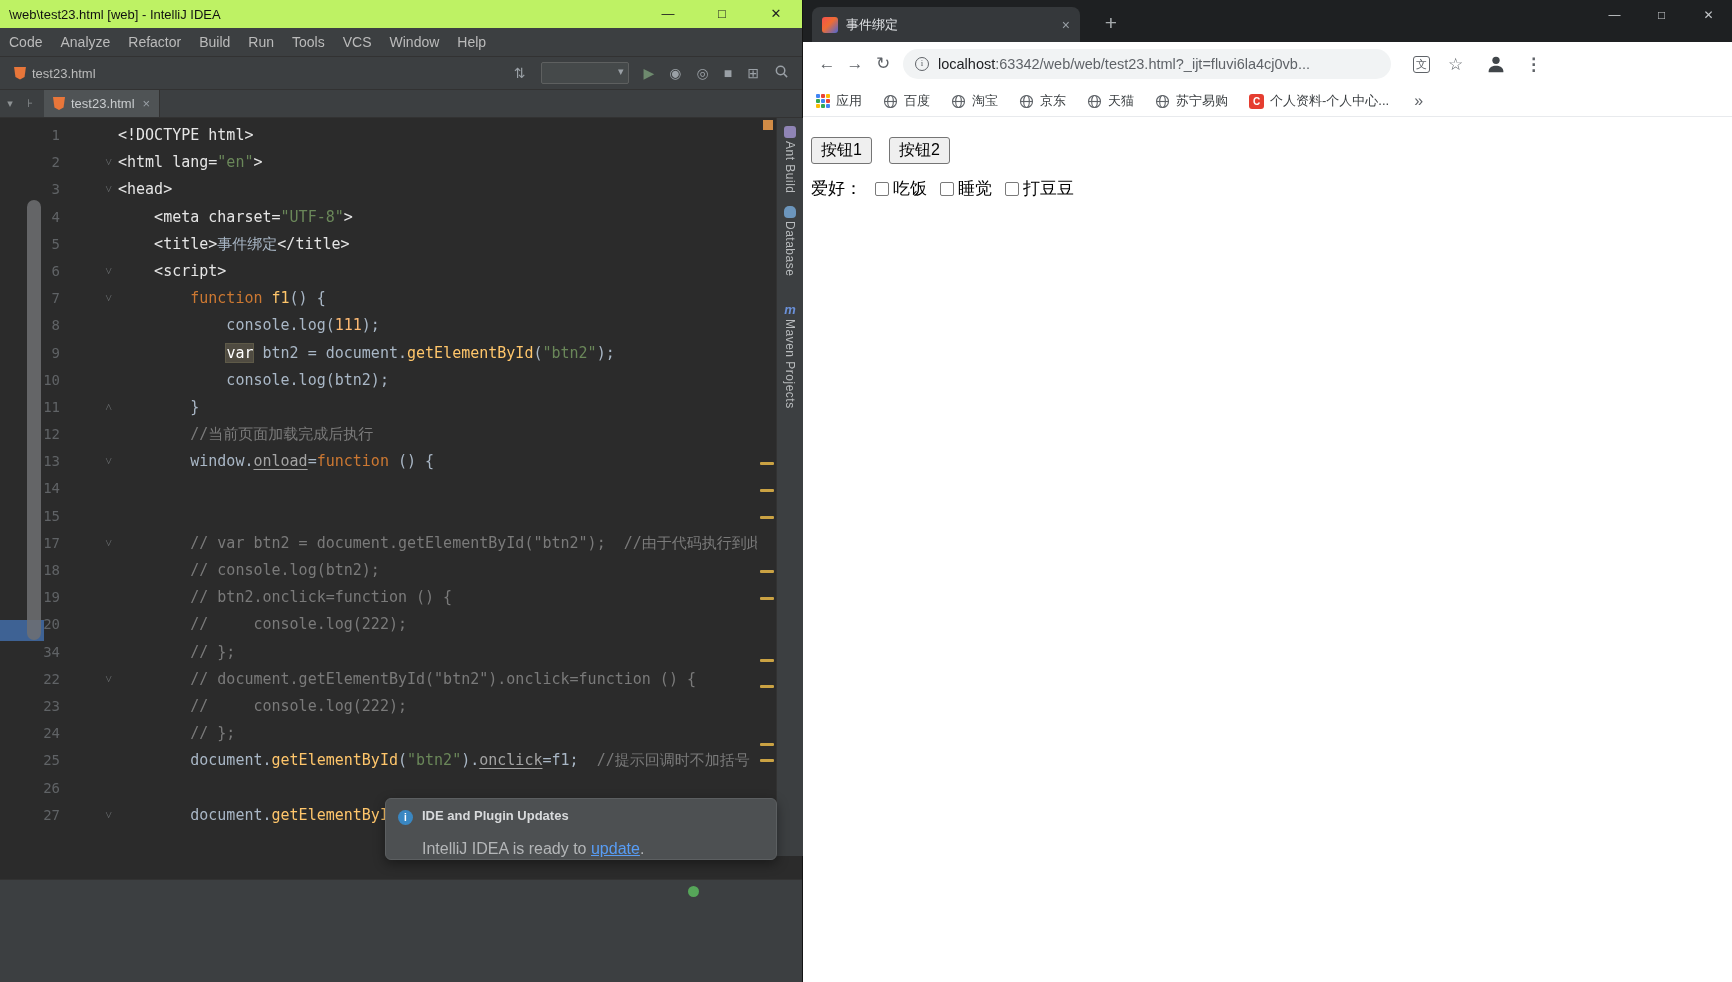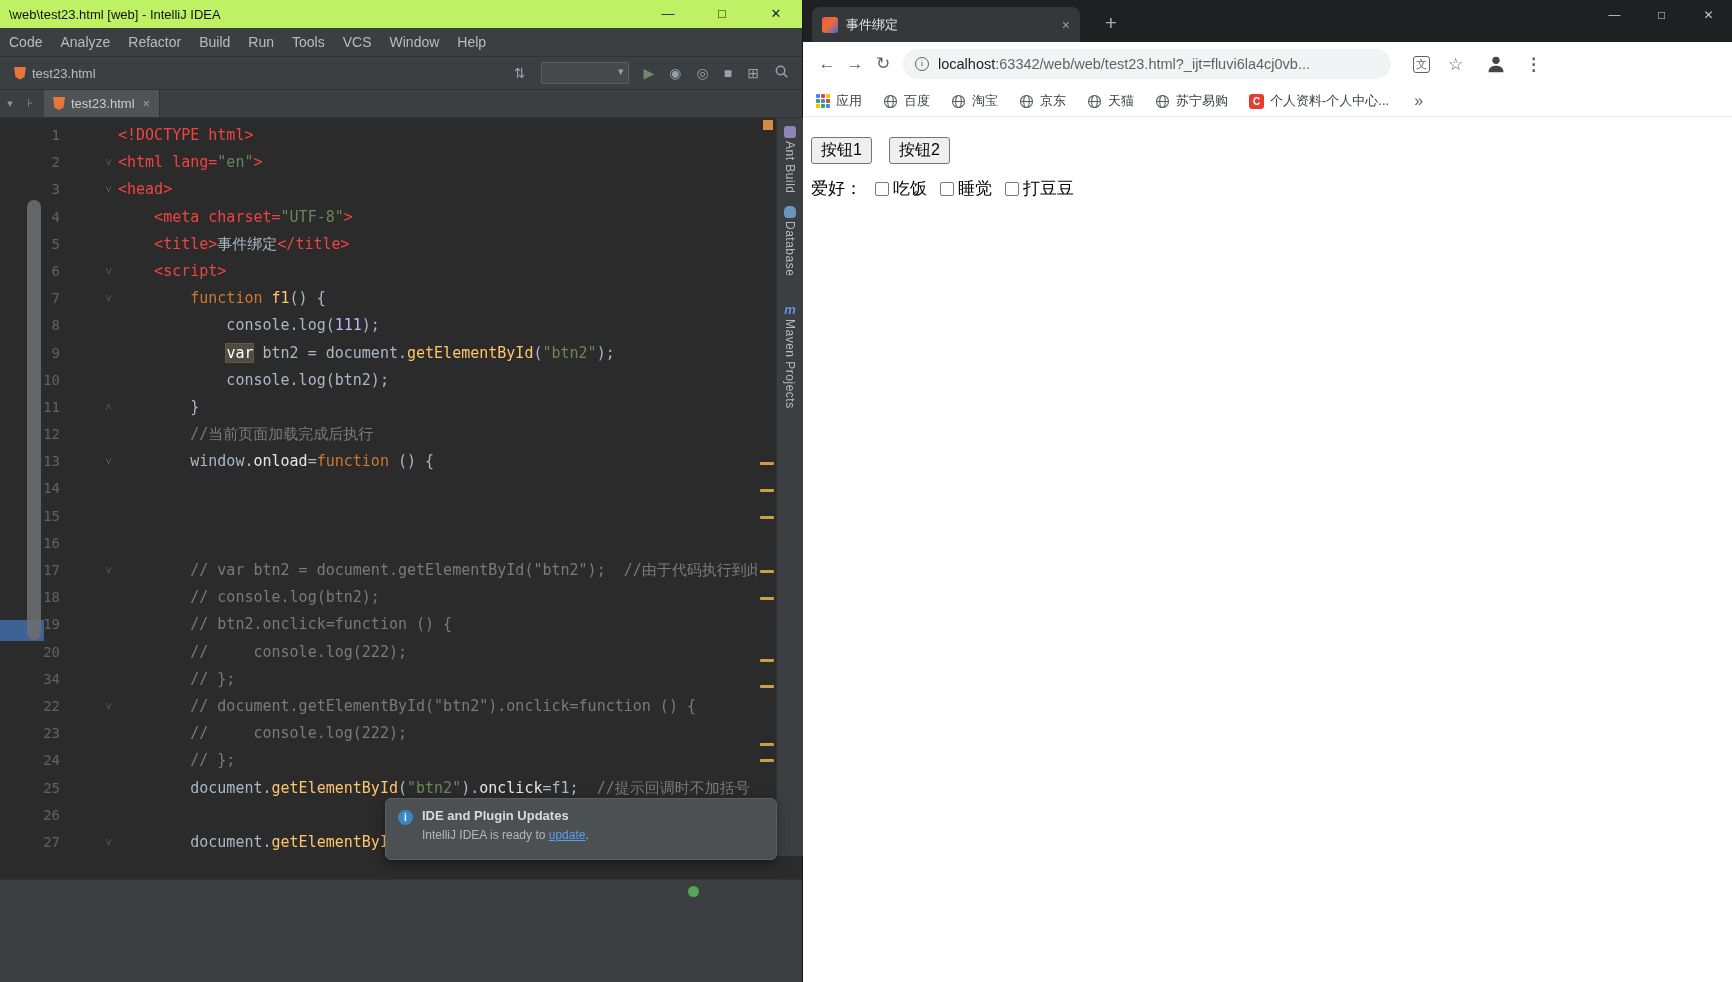--- a/index.html
+++ b/index.html
@@ -25,47 +25,47 @@
   .etab{display:flex;align-items:center;gap:6px;padding:0 9px;background:#4f5355;border-right:1px solid #323232;font-size:13px;margin-left:4px}
   .tab-close{color:#9aa0a6;font-size:13px;margin-left:2px}
 
   .ide-editor{position:absolute;top:118px;left:0;width:803px;height:738px;background:#2b2b2b;overflow:hidden}
   .code-scroll{position:absolute;left:0;top:4px;right:46px;bottom:0;overflow:hidden}
   .crow{display:flex;height:27.2px;line-height:27.2px;font-family:"DejaVu Sans Mono",monospace;font-size:15px;white-space:pre}
   .lnum{flex:0 0 60px;text-align:right;color:#606366;font-size:14px}
   .fold{flex:0 0 58px;text-align:right;padding-right:6px;color:#6b6e70;font-size:12px}
   .ctext{flex:1 1 auto;overflow:hidden}
   .tk-p{color:#a9b7c6}
-  .tk-tag{color:#ef4444}
+  .tk-tag{color:#e5e5e5}
   .tk-str{color:#6a8759}
   .tk-kw{color:#cc7832}
-  .tk-num{color:#c4b5fd}
+  .tk-num{color:#fdba74}
   .tk-cmt{color:#7a7a7a}
   .tk-fn{color:#ffc66b}
   .tk-mth{color:#ffc66b}
-  .tk-ul{color:#e5e5e5;text-underline-offset:3px}
+  .tk-ul{color:#a3a3a3;text-decoration:underline;text-underline-offset:3px}
   .tk-kwsel{color:#ffffff;background:#4f4b41;outline:1px solid #5e5a48}
 
   .sliver-row{position:absolute;left:0;top:502px;width:44px;height:21px;background:#3e6294;z-index:2}
   .sliver-bar{position:absolute;left:27px;top:82px;width:14px;height:440px;background:#6e7072;border-radius:7px;opacity:.85;z-index:3}
   .stat-square{position:absolute;right:30px;top:2px;width:10px;height:10px;background:#d28c46;z-index:4}
   .mark{position:absolute;right:29px;width:14px;height:3px;border-radius:1px;background:#caa243;z-index:4}
 
   .tool-stripe{position:absolute;right:0;top:0;width:27px;height:738px;background:#3c3f41;border-left:1px solid #323232;z-index:5}
   .stripe-item{position:absolute;right:0;width:26px;text-align:center;color:#b9bcbe;font-size:12px}
   .stripe-ic{display:block;margin:0 auto 3px;width:12px;height:12px;border-radius:3px}
   .ic-ant{background:#8f84b5}
   .ic-db{background:#6c96bd;border-radius:5px 5px 4px 4px}
   .ic-mvn{color:#6a90d8;font-weight:bold;font-style:italic;font-size:13px;display:block;margin-bottom:2px}
   .stripe-label{writing-mode:vertical-rl;display:inline-block;letter-spacing:.5px}
 
   .notif{position:absolute;left:385px;top:798px;width:392px;height:62px;background:#4d5052;border:1px solid #5c5f61;border-radius:6px;box-shadow:0 4px 12px rgba(0,0,0,.4);padding:9px 12px;z-index:20;display:flex;gap:9px}
   .notif-ic{flex:0 0 15px;width:15px;height:15px;border-radius:50%;background:#3a87c2;color:#fff;font-size:10px;font-weight:bold;text-align:center;line-height:15px;margin-top:2px}
   .notif-title{color:#d8dadc;font-size:13px;font-weight:bold}
-  .notif-body{color:#b4b6b8;font-size:12px;margin-top:5px}
+  .notif-body{color:#b4b6b8;font-size:16px;margin-top:17px}
   .notif-link{color:#589df6;text-decoration:underline}
 
   .ide-crumbs{position:absolute;left:0;top:904px;width:803px;height:23px;background:#313335;border-top:1px solid #3c3f41;display:flex;align-items:center;padding-left:120px;color:#a9b7c6;font-size:13px;gap:8px}
   .crumb-sep{color:#6e7072;font-size:12px}
   .ide-status{position:absolute;left:0;top:879px;width:803px;height:103px;background:#3c3f41;border-top:1px solid #323232}
   .green-dot{position:absolute;left:688px;top:6px;width:11px;height:11px;border-radius:50%;background:#56a659}
 
   
   .browser{position:absolute;left:803px;top:0;width:929px;height:982px;background:#ffffff;box-shadow:-1px 0 0 #141414}
   .tabstrip{position:relative;height:42px;background:#1e2022}
@@ -173,21 +173,20 @@
         <div class="crow"><span class="lnum">6</span><span class="fold">˅</span><span class="ctext"><span class="tk-tag">    &lt;script&gt;</span></span></div>
         <div class="crow"><span class="lnum">7</span><span class="fold">˅</span><span class="ctext"><span class="tk-p">        </span><span class="tk-kw">function </span><span class="tk-fn">f1</span><span class="tk-p">() {</span></span></div>
         <div class="crow"><span class="lnum">8</span><span class="fold"></span><span class="ctext"><span class="tk-p">            console.log(</span><span class="tk-num">111</span><span class="tk-p">);</span></span></div>
         <div class="crow"><span class="lnum">9</span><span class="fold"></span><span class="ctext"><span class="tk-p">            </span><span class="tk-kwsel">var</span><span class="tk-p"> btn2 = document.</span><span class="tk-mth">getElementById</span><span class="tk-p">(</span><span class="tk-str">"btn2"</span><span class="tk-p">);</span></span></div>
         <div class="crow"><span class="lnum">10</span><span class="fold"></span><span class="ctext"><span class="tk-p">            console.log(btn2);</span></span></div>
         <div class="crow"><span class="lnum">11</span><span class="fold">˄</span><span class="ctext"><span class="tk-p">        }</span></span></div>
         <div class="crow"><span class="lnum">12</span><span class="fold"></span><span class="ctext"><span class="tk-cmt">        //当前页面加载完成后执行</span></span></div>
         <div class="crow"><span class="lnum">13</span><span class="fold">˅</span><span class="ctext"><span class="tk-p">        window.</span><span class="tk-ul">onload</span><span class="tk-p">=</span><span class="tk-kw">function</span><span class="tk-p"> () {</span></span></div>
         <div class="crow"><span class="lnum">14</span><span class="fold"></span><span class="ctext"></span></div>
         <div class="crow"><span class="lnum">15</span><span class="fold"></span><span class="ctext"></span></div>
-        <div class="crow"><span class="lnum">16</span><span class="fold"></span><span class="ctext"></span></div>
         <div class="crow"><span class="lnum">17</span><span class="fold">˅</span><span class="ctext"><span class="tk-cmt">        // var btn2 = document.getElementById("btn2");  //由于代码执行到此</span></span></div>
         <div class="crow"><span class="lnum">18</span><span class="fold"></span><span class="ctext"><span class="tk-cmt">        // console.log(btn2);</span></span></div>
         <div class="crow"><span class="lnum">19</span><span class="fold"></span><span class="ctext"><span class="tk-cmt">        // btn2.onclick=function () {</span></span></div>
         <div class="crow"><span class="lnum">20</span><span class="fold"></span><span class="ctext"><span class="tk-cmt">        //     console.log(222);</span></span></div>
         <div class="crow"><span class="lnum">34</span><span class="fold"></span><span class="ctext"><span class="tk-cmt">        // };</span></span></div>
         <div class="crow"><span class="lnum">22</span><span class="fold">˅</span><span class="ctext"><span class="tk-cmt">        // document.getElementById("btn2").onclick=function () {</span></span></div>
         <div class="crow"><span class="lnum">23</span><span class="fold"></span><span class="ctext"><span class="tk-cmt">        //     console.log(222);</span></span></div>
         <div class="crow"><span class="lnum">24</span><span class="fold"></span><span class="ctext"><span class="tk-cmt">        // };</span></span></div>
         <div class="crow"><span class="lnum">25</span><span class="fold"></span><span class="ctext"><span class="tk-p">        document.</span><span class="tk-mth">getElementById</span><span class="tk-p">(</span><span class="tk-str">"btn2"</span><span class="tk-p">).</span><span class="tk-ul">onclick</span><span class="tk-p">=f1;  </span><span class="tk-cmt">//提示回调时不加括号</span></span></div>
         <div class="crow"><span class="lnum">26</span><span class="fold"></span><span class="ctext"></span></div>

